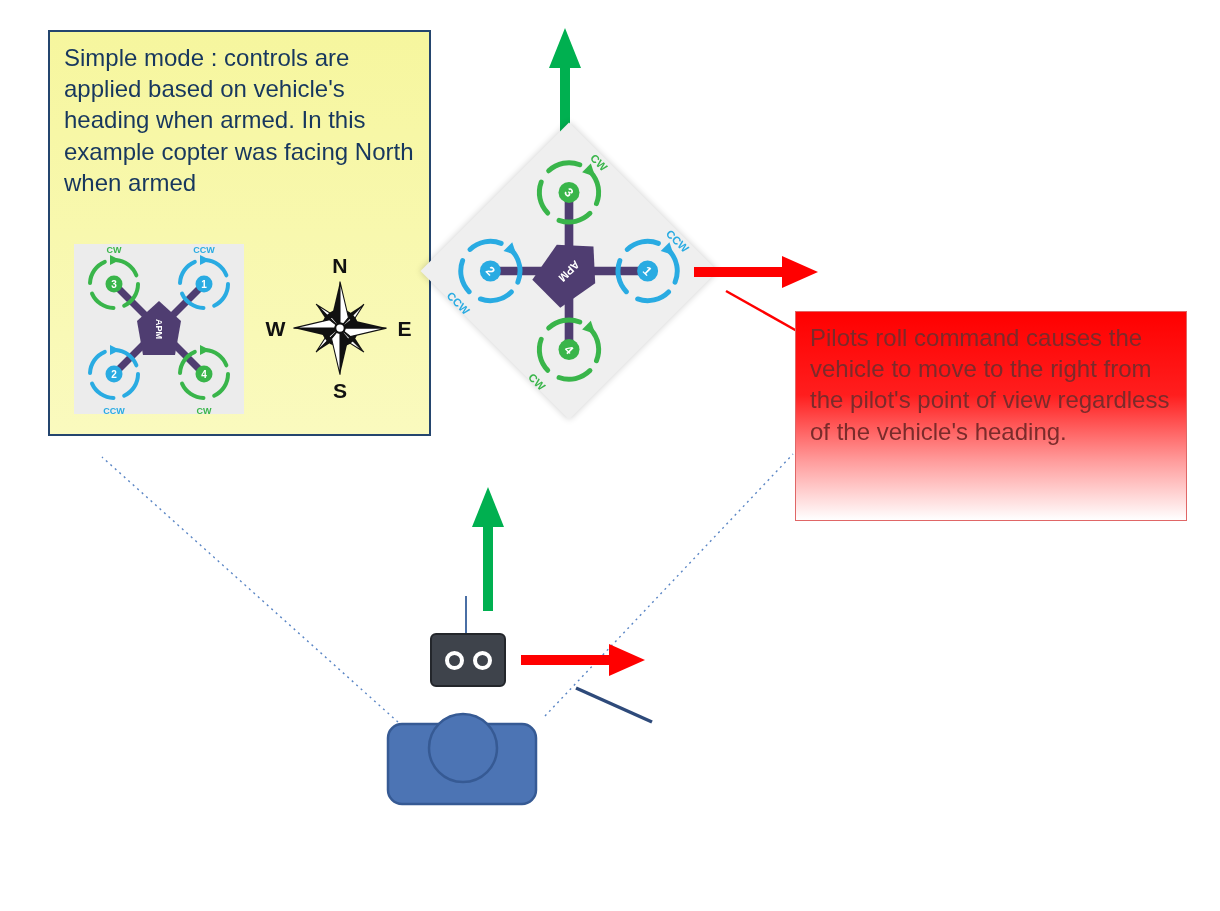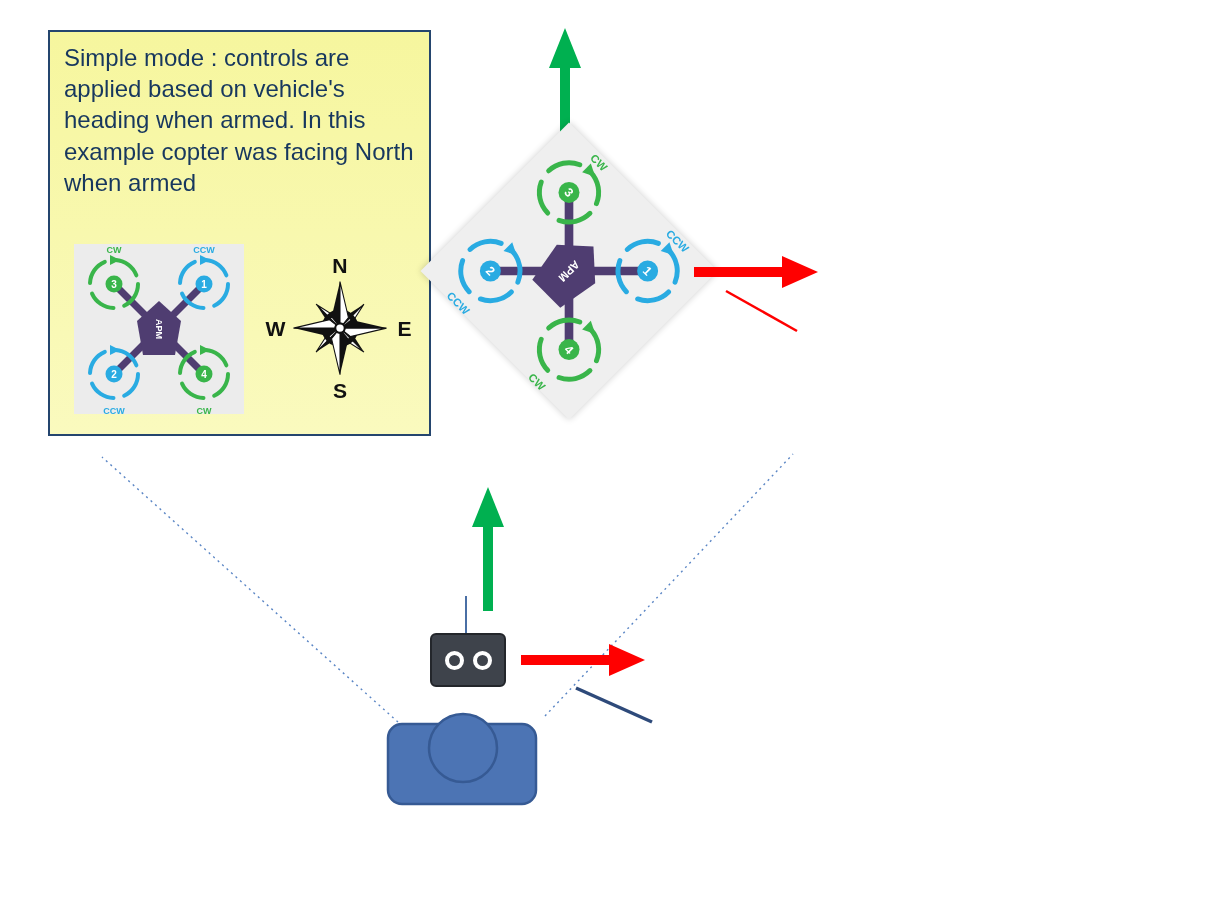--- a/index.html
+++ b/index.html
@@ -168,20 +168,23 @@
         <text x="130" y="130" dy="3.5" fill="#fff" font-size="10" font-weight="bold" text-anchor="middle" font-family="&quot;Liberation Sans&quot;,sans-serif">4</text>
         <text x="130" y="170" fill="#39B54A" font-size="9" font-weight="bold" text-anchor="middle" font-family="&quot;Liberation Sans&quot;,sans-serif">CW</text>
       </svg>
   </div>
 
   <svg class="abs" style="left:690px; top:251px;" width="132" height="42">
     <line x1="4" y1="21" x2="94" y2="21" stroke="#FF0000" stroke-width="10"></line>
     <polygon points="128,21 92,5 92,37" fill="#FF0000"></polygon>
   </svg>
 
+  <div class="note note-roll">
+    <div>Pilots roll command causes the vehicle to move to the right from the pilot's point of view regardless of the vehicle's heading.</div>
+  </div>
 
   <svg class="abs" style="left:466px; top:483px;" width="44" height="132">
     <line x1="22" y1="128" x2="22" y2="40" stroke="#00B050" stroke-width="10"></line>
     <polygon points="22,4 6,44 38,44" fill="#00B050"></polygon>
   </svg>
 
   <div class="transmitter">
     <span class="knob"></span>
     <span class="knob"></span>
   </div>

